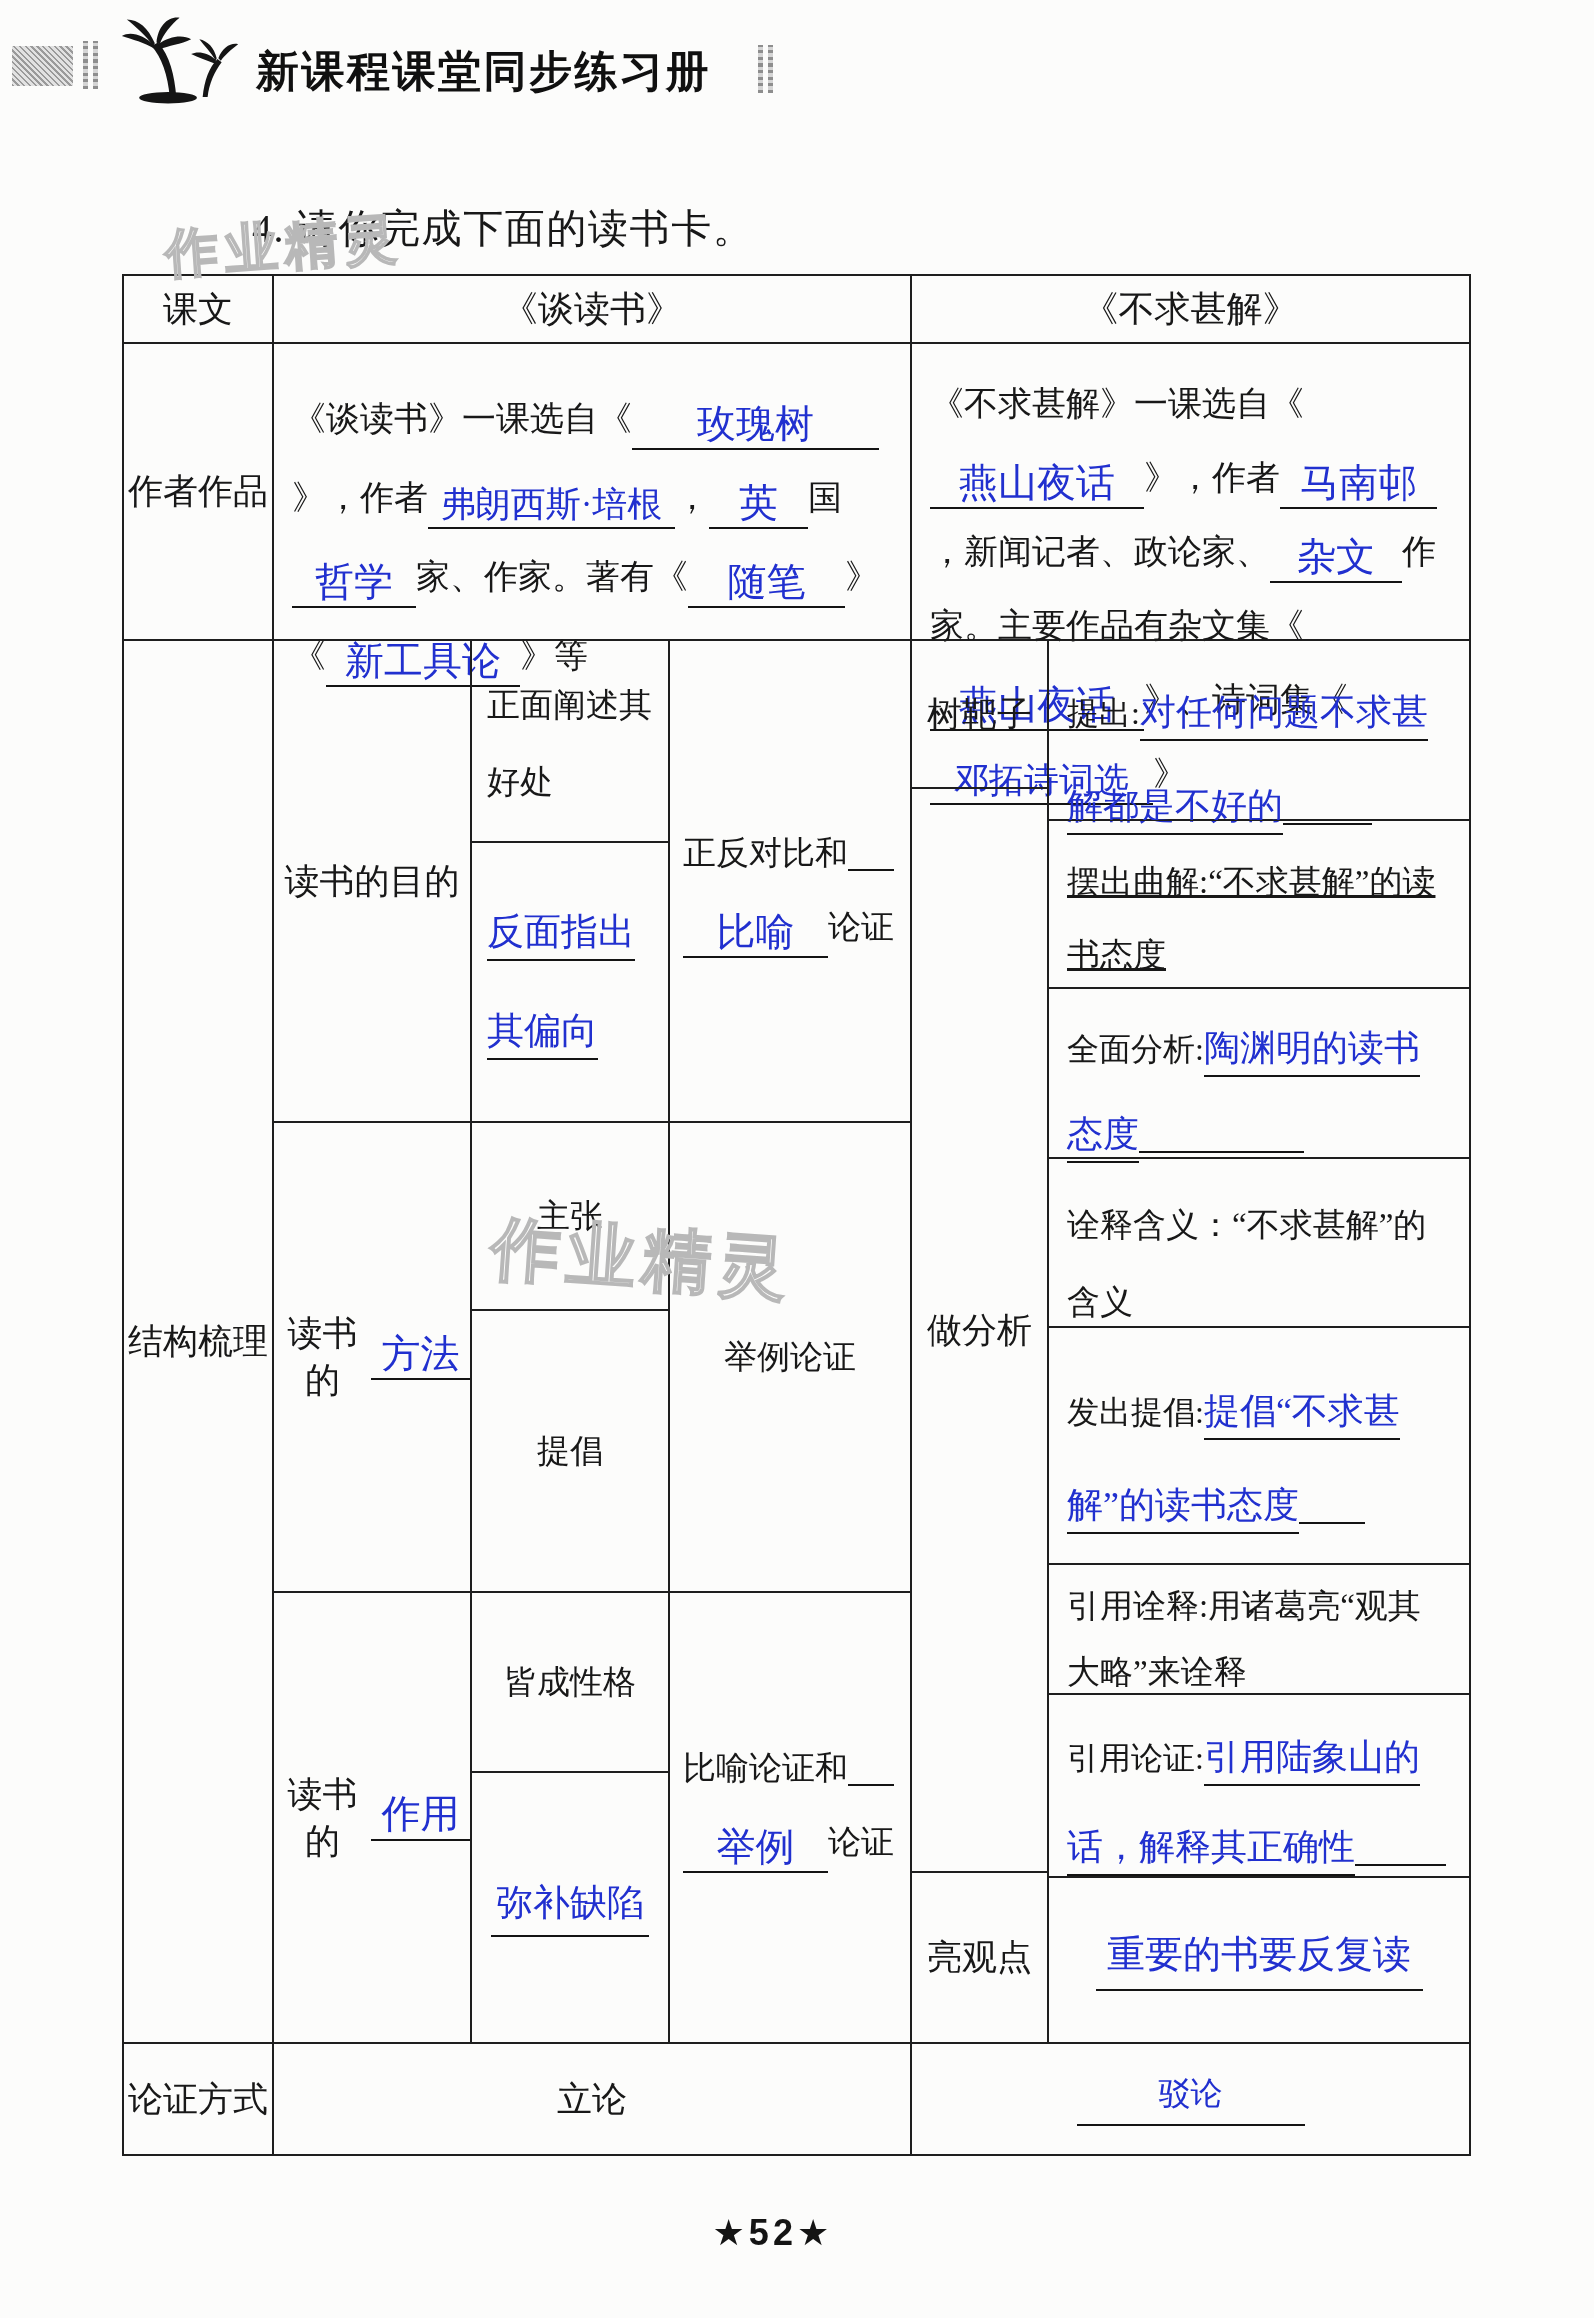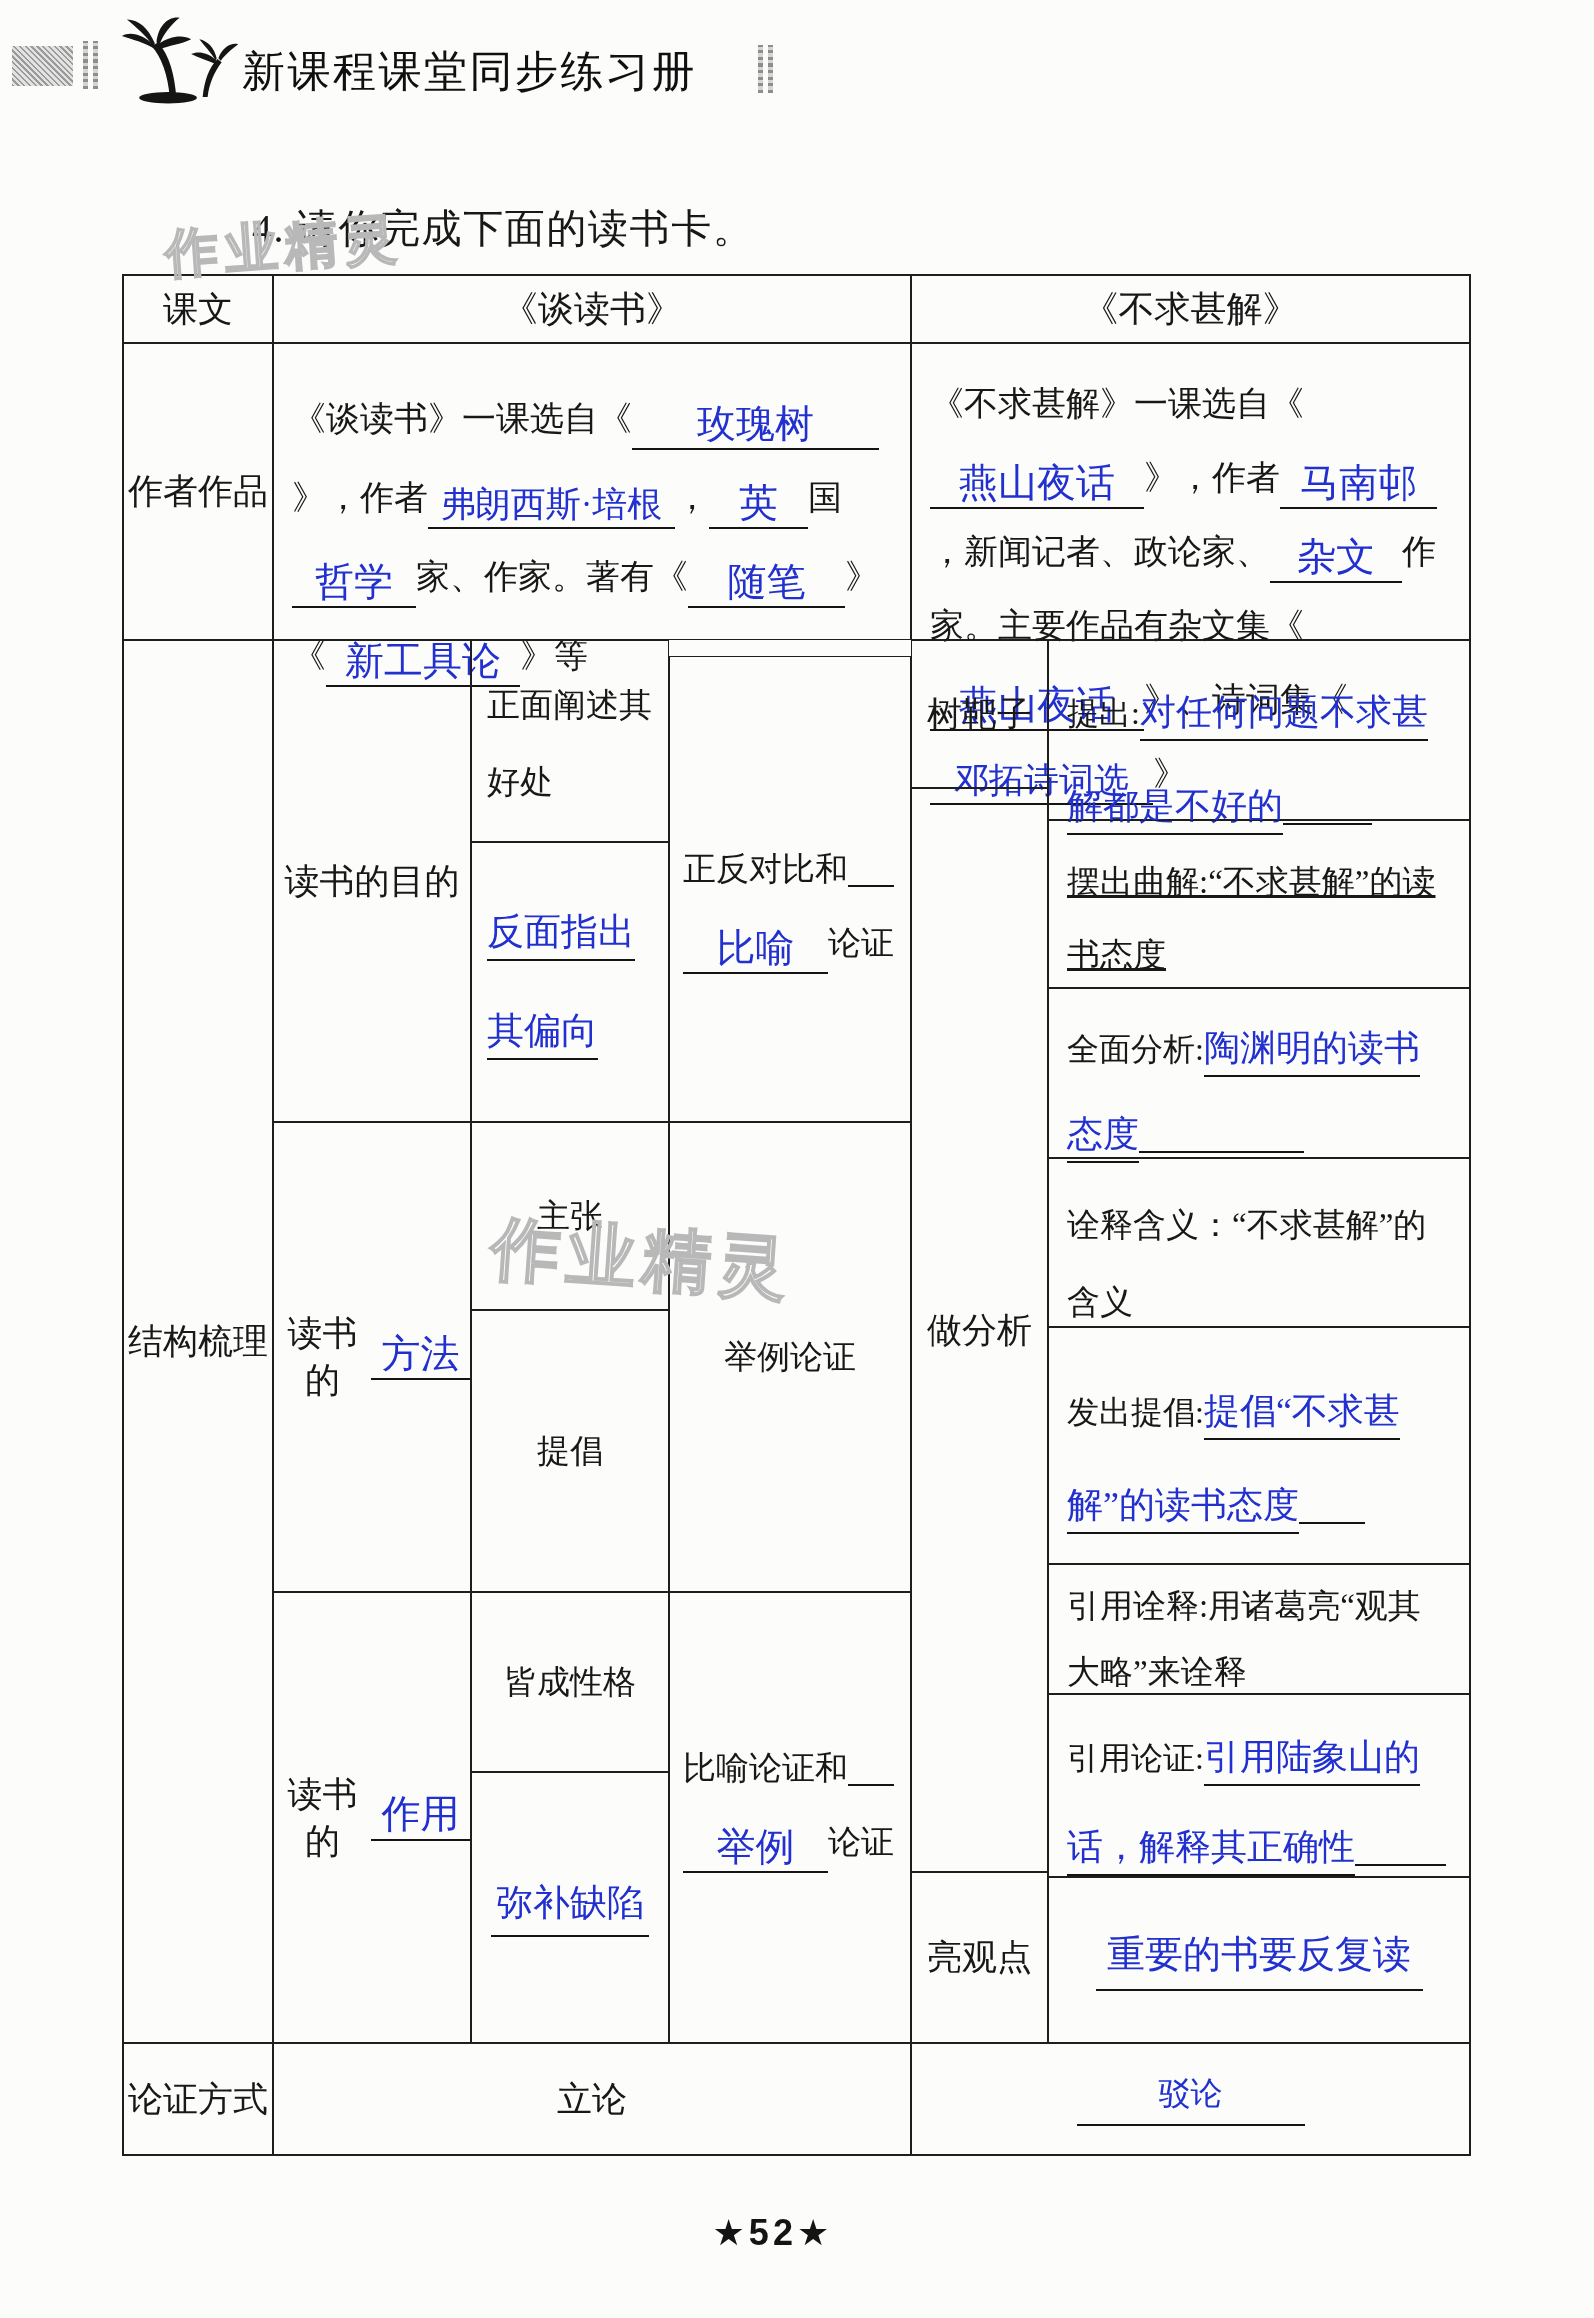--- a/index.html
+++ b/index.html
@@ -13,21 +13,21 @@
   }
   
   .ht{position:absolute;left:11.5px;top:46px;width:61px;height:40px;
       background:repeating-linear-gradient(45deg,#9a9a9a 0 1.6px,#e2e2e2 1.6px 4.1px);}
   .rp{position:absolute;display:flex;gap:5px;}
   .rp i{display:block;width:5px;height:48px;
       background:repeating-linear-gradient(0deg,#8e8e8e 0 3.3px,#d5d5d5 3.3px 6.6px);}
   #rpl{left:83px;top:41px;}
   #rpr{left:758px;top:45px;}
   .palm{position:absolute;left:120px;top:11.5px;}
-  .brand{position:absolute;left:242px;top:43px;font-size:43px;font-weight:400;
+  .brand{position:absolute;left:256px;top:43px;font-size:43px;font-weight:700;
       font-family:"Liberation Sans","DejaVu Sans",sans-serif;letter-spacing:2.5px;color:#101010;}
   .question{position:absolute;left:252px;top:201px;font-size:40px;letter-spacing:1.6px;}
   
   .wm{position:absolute;z-index:9;font-weight:700;color:transparent;
       -webkit-text-stroke:1.8px var(--wm);letter-spacing:6.6px;pointer-events:none;
       font-family:"Liberation Sans","DejaVu Sans",sans-serif;}
   #wm1{left:165px;top:211px;font-size:53px;transform:rotate(-4deg);}
   #wm2{left:491px;top:1213px;font-size:69px;transform:rotate(4deg);}
   
   .rtable{position:absolute;left:122px;top:274px;width:1349px;height:1882px;
@@ -130,21 +130,21 @@
             <span>读书的目的</span>
           </div>
           <div class="col" style="width:198px;">
             <div class="b k40" style="height:202px;padding:26px 11.5px 0 15px;line-height:77px;">
               <span>正面阐述其好处</span>
             </div>
             <div class="b f1" style="padding:43px 10px 0 15px;line-height:91px;">
               <span class="ans uans" style="font-size:37px;">反面指出其偏向</span>
             </div>
           </div>
-          <div class="b f1 fillcell" style="padding:175px 5px 18px 13px;line-height:74px;margin-top:16px;">
+          <div class="b f1 fillcell" style="padding:175px 5px 18px 13px;line-height:74px;">
             <span>正反对比和</span><span class="ext" style="width:46px;"></span><br>
             <span class="blank" style="min-width:145px;"><span class="ans">比喻</span></span><span>论证</span>
           </div>
         </div>
 
         <div class="fx" style="height:470px;">
           <div class="b cc k42" style="width:198px;">
             <span>读书的</span>
               <span class="blank" style="min-width:99px;"><span class="ans">方法</span></span>
           </div>

